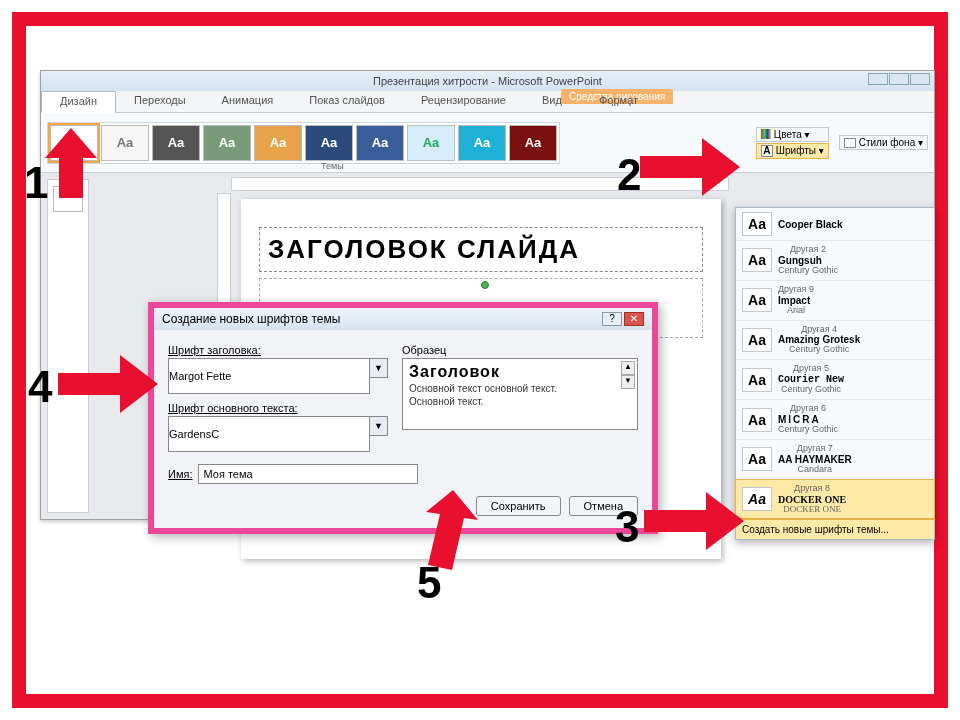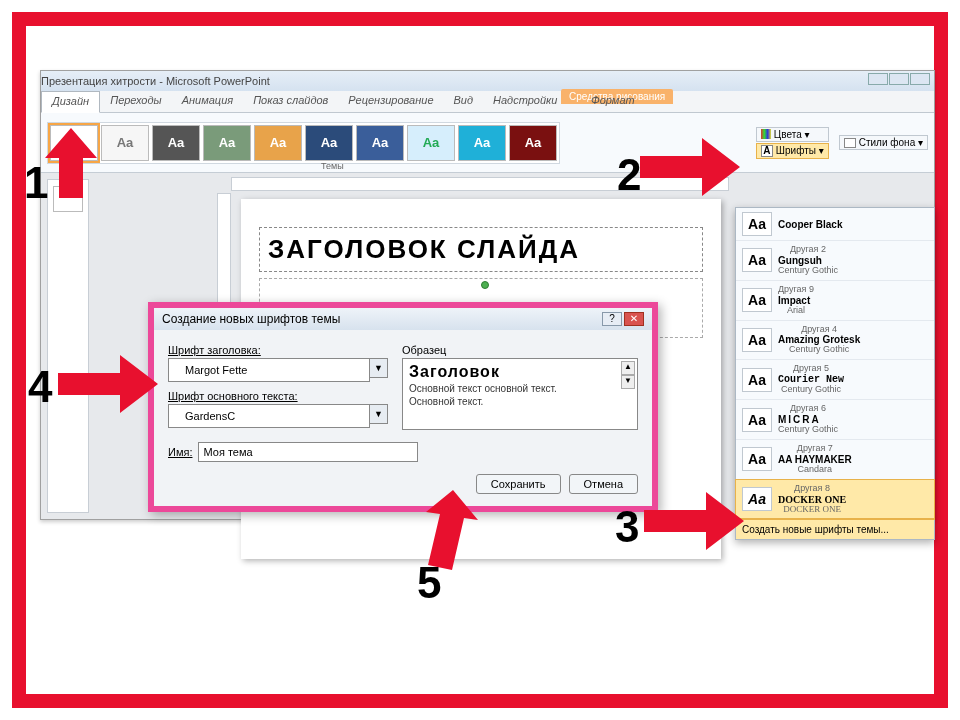--- a/index.html
+++ b/index.html
@@ -1,23 +1,23 @@
 <!DOCTYPE html>
 <html><head>
 <meta charset="utf-8">
 <style>
   * { box-sizing: border-box; margin: 0; padding: 0; font-family: 'Segoe UI', Tahoma, sans-serif; }
   body { background: #fff; width: 960px; height: 720px; position: relative; overflow: hidden; }
   .red-frame { position: absolute; inset: 12px; border: 14px solid #e8102e; }
   .app { position: absolute; left: 40px; top: 70px; right: 25px; height: 450px; background: #fff; border: 1px solid #a0a0a0; box-shadow: 0 2px 4px rgba(0,0,0,.2); }
-  .title-bar { height: 20px; background: linear-gradient(#e6eef7,#d5e2f0); font-size: 11px; color: #444; line-height: 20px; position: relative; }
+  .title-bar { height: 20px; background: linear-gradient(#e6eef7,#d5e2f0); text-align: center; font-size: 11px; color: #444; line-height: 20px; position: relative; }
   .title-bar .winbtns { position: absolute; right: 4px; top: 2px; display: flex; gap: 1px; }
   .title-bar .winbtns span { width: 20px; height: 12px; background: #dce6f2; border: 1px solid #8aa; display: inline-block; }
   .tabs { height: 22px; background: #f3f5f7; display: flex; border-bottom: 1px solid #c0c8d0; font-size: 11px; position: relative; }
-  .tab { padding: 3px 10px; color: #555; cursor: pointer; font-style: italic; }
+  .tab { padding: 3px 18px; color: #555; cursor: pointer; }
   .tab.active { background: #fff; border: 1px solid #b0b8c0; border-bottom: 1px solid #fff; margin-bottom: -1px; }
   .tab-group-drawing { position: absolute; left: 520px; top: -2px; background: #f9b26a; color: #fff; font-size: 10px; padding: 2px 8px; border-radius: 2px 2px 0 0; }
   .ribbon { height: 60px; background: #f7fafd; border-bottom: 1px solid #c5cdd5; display: flex; align-items: center; padding: 4px 6px; gap: 4px; font-size: 10px; position: relative; }
   .theme-gallery { display: flex; gap: 3px; border: 1px solid #d0d8e0; padding: 2px; background: #fff; }
   .theme-thumb { width: 48px; height: 36px; display: flex; align-items: center; justify-content: center; font-size: 13px; font-weight: bold; border: 1px solid #bbb; }
   .theme-thumb.sel { outline: 2px solid #f7a646; }
   .themes-label { position: absolute; left: 280px; bottom: 1px; font-size: 9px; color: #666; text-align: center; }
   .ribbon-right { margin-left: auto; display: flex; flex-direction: column; gap: 1px; font-size: 10px; }
   .ribbon-btn { border: 1px solid #c0c8d0; background: #f5f8fb; padding: 1px 4px; display: flex; align-items: center; gap: 3px; cursor: pointer; }
   .ribbon-btn.hl { background: #ffe9a8; border-color: #e8b24a; }
@@ -46,21 +46,21 @@
   .dlg-title .dlg-btns { margin-left: auto; display: flex; gap: 2px; }
   .dlg-title .dlg-btns span { width: 20px; height: 14px; display: inline-block; border: 1px solid #8899aa; background: #e7edf5; font-size: 10px; text-align: center; line-height: 12px; }
   .dlg-title .dlg-btns .close { background: #d9534f; color: #fff; border-color: #a03020; }
   .dlg-body { padding: 10px 14px 12px; font-size: 11px; }
   .dlg-row { display: flex; gap: 14px; }
   .dlg-col-left { width: 220px; }
   .dlg-col-right { flex: 1; }
   .dlg-label { margin: 4px 0 2px; }
   .dlg-label u { text-decoration: underline; }
   .combo { display: flex; }
-  .combo input { flex: 1; height: 24px; font-size: 11px; padding: 0 16px; border: 1px solid #888; background: #fff; }
+  .combo input { flex: 1; height: 36px; font-size: 11px; padding: 0 0; border: 1px solid #888; background: #fff; }
   .combo .arr { width: 18px; height: 20px; border: 1px solid #888; border-left: none; background: #e7ecf2; text-align: center; line-height: 18px; font-size: 9px; cursor: pointer; }
   .sample { border: 1px solid #888; background: #fff; padding: 4px 6px; height: 72px; position: relative; }
   .sample h4 { font-size: 16px; font-weight: bold; font-family: Impact, sans-serif; letter-spacing: 1px; }
   .sample p { font-size: 10px; color: #333; margin-top: 2px; }
   .sample .spin { position: absolute; right: 2px; top: 2px; width: 14px; display: flex; flex-direction: column; }
   .sample .spin span { height: 14px; border: 1px solid #aaa; background: #eee; font-size: 8px; text-align: center; }
   .name-row { display: flex; align-items: center; gap: 6px; margin-top: 12px; }
   .name-row input { flex: 0 0 220px; height: 20px; border: 1px solid #888; padding: 0 4px; font-size: 11px; }
   .dlg-buttons { display: flex; justify-content: flex-end; gap: 8px; margin-top: 12px; }
   .dlg-buttons button { padding: 3px 14px; font-size: 11px; border: 1px solid #888; background: #f2f5f8; cursor: pointer; border-radius: 3px; }

